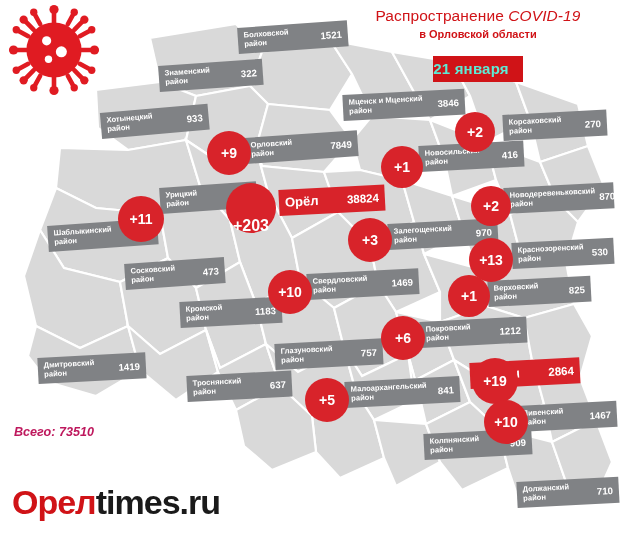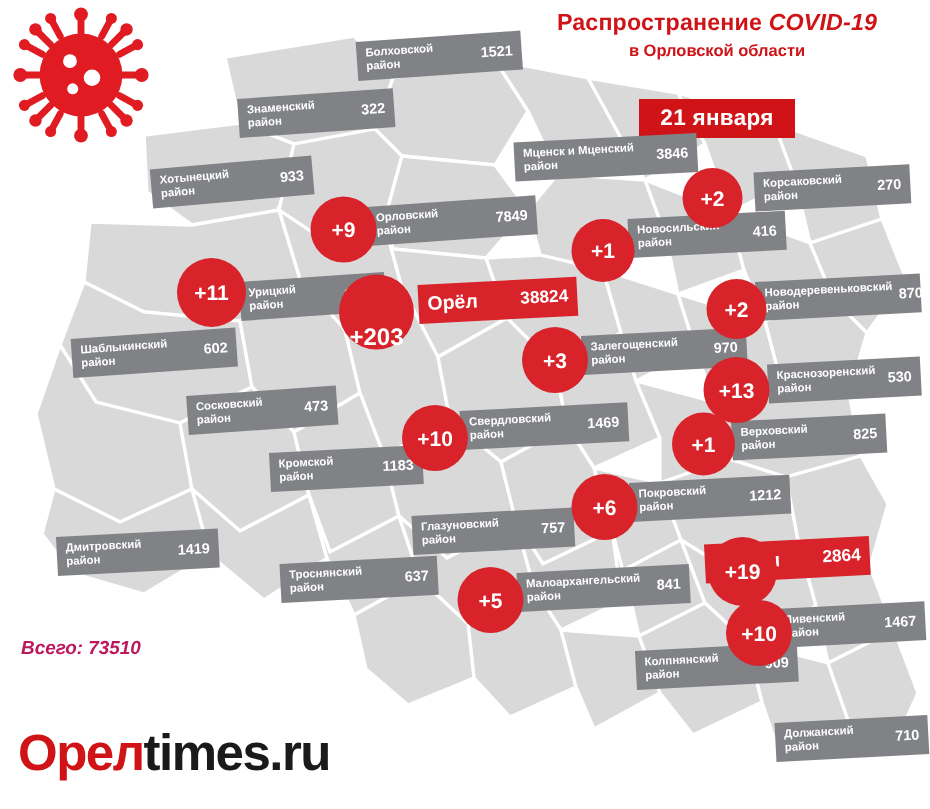--- a/index.html
+++ b/index.html
@@ -39,40 +39,40 @@
   .title-block {
     position: absolute;
     left: 344px;
     top: 6px;
     width: 268px;
     text-align: center;
     color: #d01317;
   }
   .title-line1 {
     font-size: 15.5px;
-    font-weight: bold;
+    font-weight: normal;
     line-height: 19px;
     letter-spacing: 0.1px;
   }
   .title-line1 .ital {
     font-style: italic;
   }
   .title-line2 {
     font-size: 11px;
     font-weight: bold;
     line-height: 19px;
   }
   .date-badge {
     display: inline-block;
-    margin-top: 22px;
+    margin-top: 12px;
     background: #d01317;
-    color: #ffffff;
+    color: #5eead4;
     font-size: 15px;
     font-weight: bold;
-    padding: 4px 14px 5px 14px;
+    padding: 4px 14px 5px 0;
     letter-spacing: 0.2px;
   }
 
   
   .plate {
     position: absolute;
     background: #808285;
     color: #ffffff;
     height: 26px;
     display: flex;
@@ -403,21 +403,21 @@
   <div id="circles">
       <div class="circle" style="left: 455px; top: 112px; width: 40px; height: 40px;">
         <span>+2</span>
       </div>
       <div class="circle" style="left: 207px; top: 131px; width: 44px; height: 44px;">
         <span>+9</span>
       </div>
       <div class="circle" style="left: 381px; top: 146px; width: 42px; height: 42px;">
         <span>+1</span>
       </div>
-      <div class="circle" style="left: 118px; top: 172px; width: 46px; height: 46px;">
+      <div class="circle" style="left: 118px; top: 196px; width: 46px; height: 46px;">
         <span>+11</span>
       </div>
       <div class="circle" style="left: 471px; top: 186px; width: 40px; height: 40px;">
         <span>+2</span>
       </div>
       <div class="circle big" style="left: 226px; top: 183px; width: 50px; height: 50px;">
         <span>+203</span>
       </div>
       <div class="circle" style="left: 348px; top: 218px; width: 44px; height: 44px;">
         <span>+3</span>

